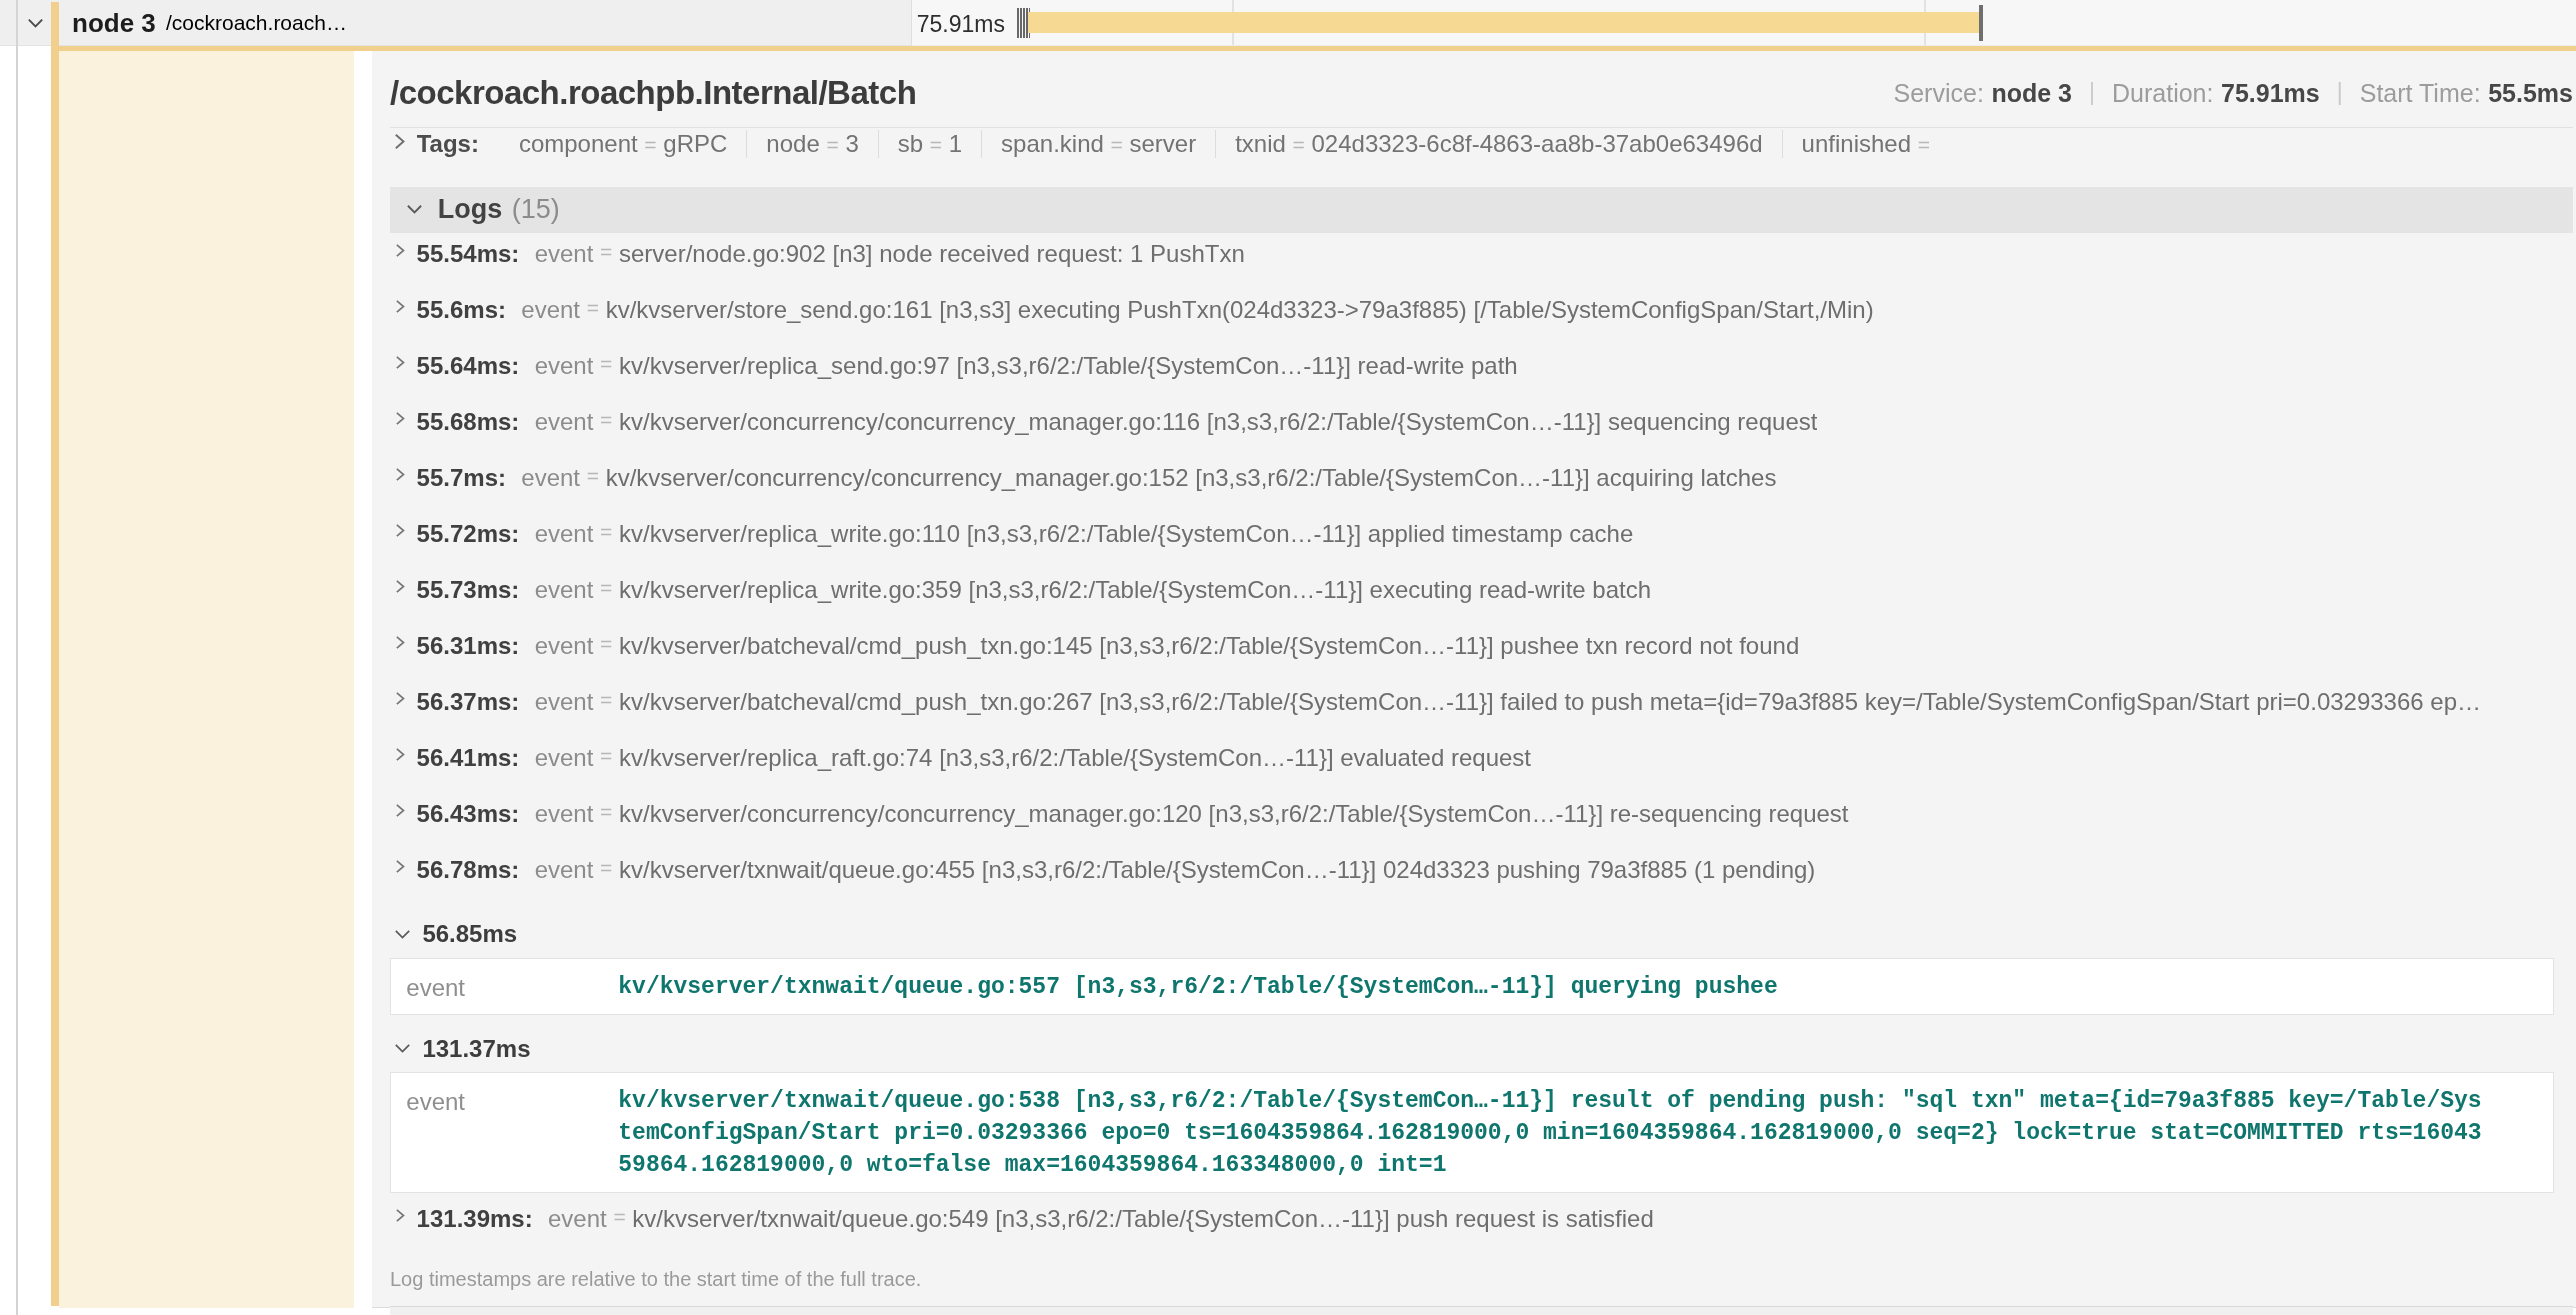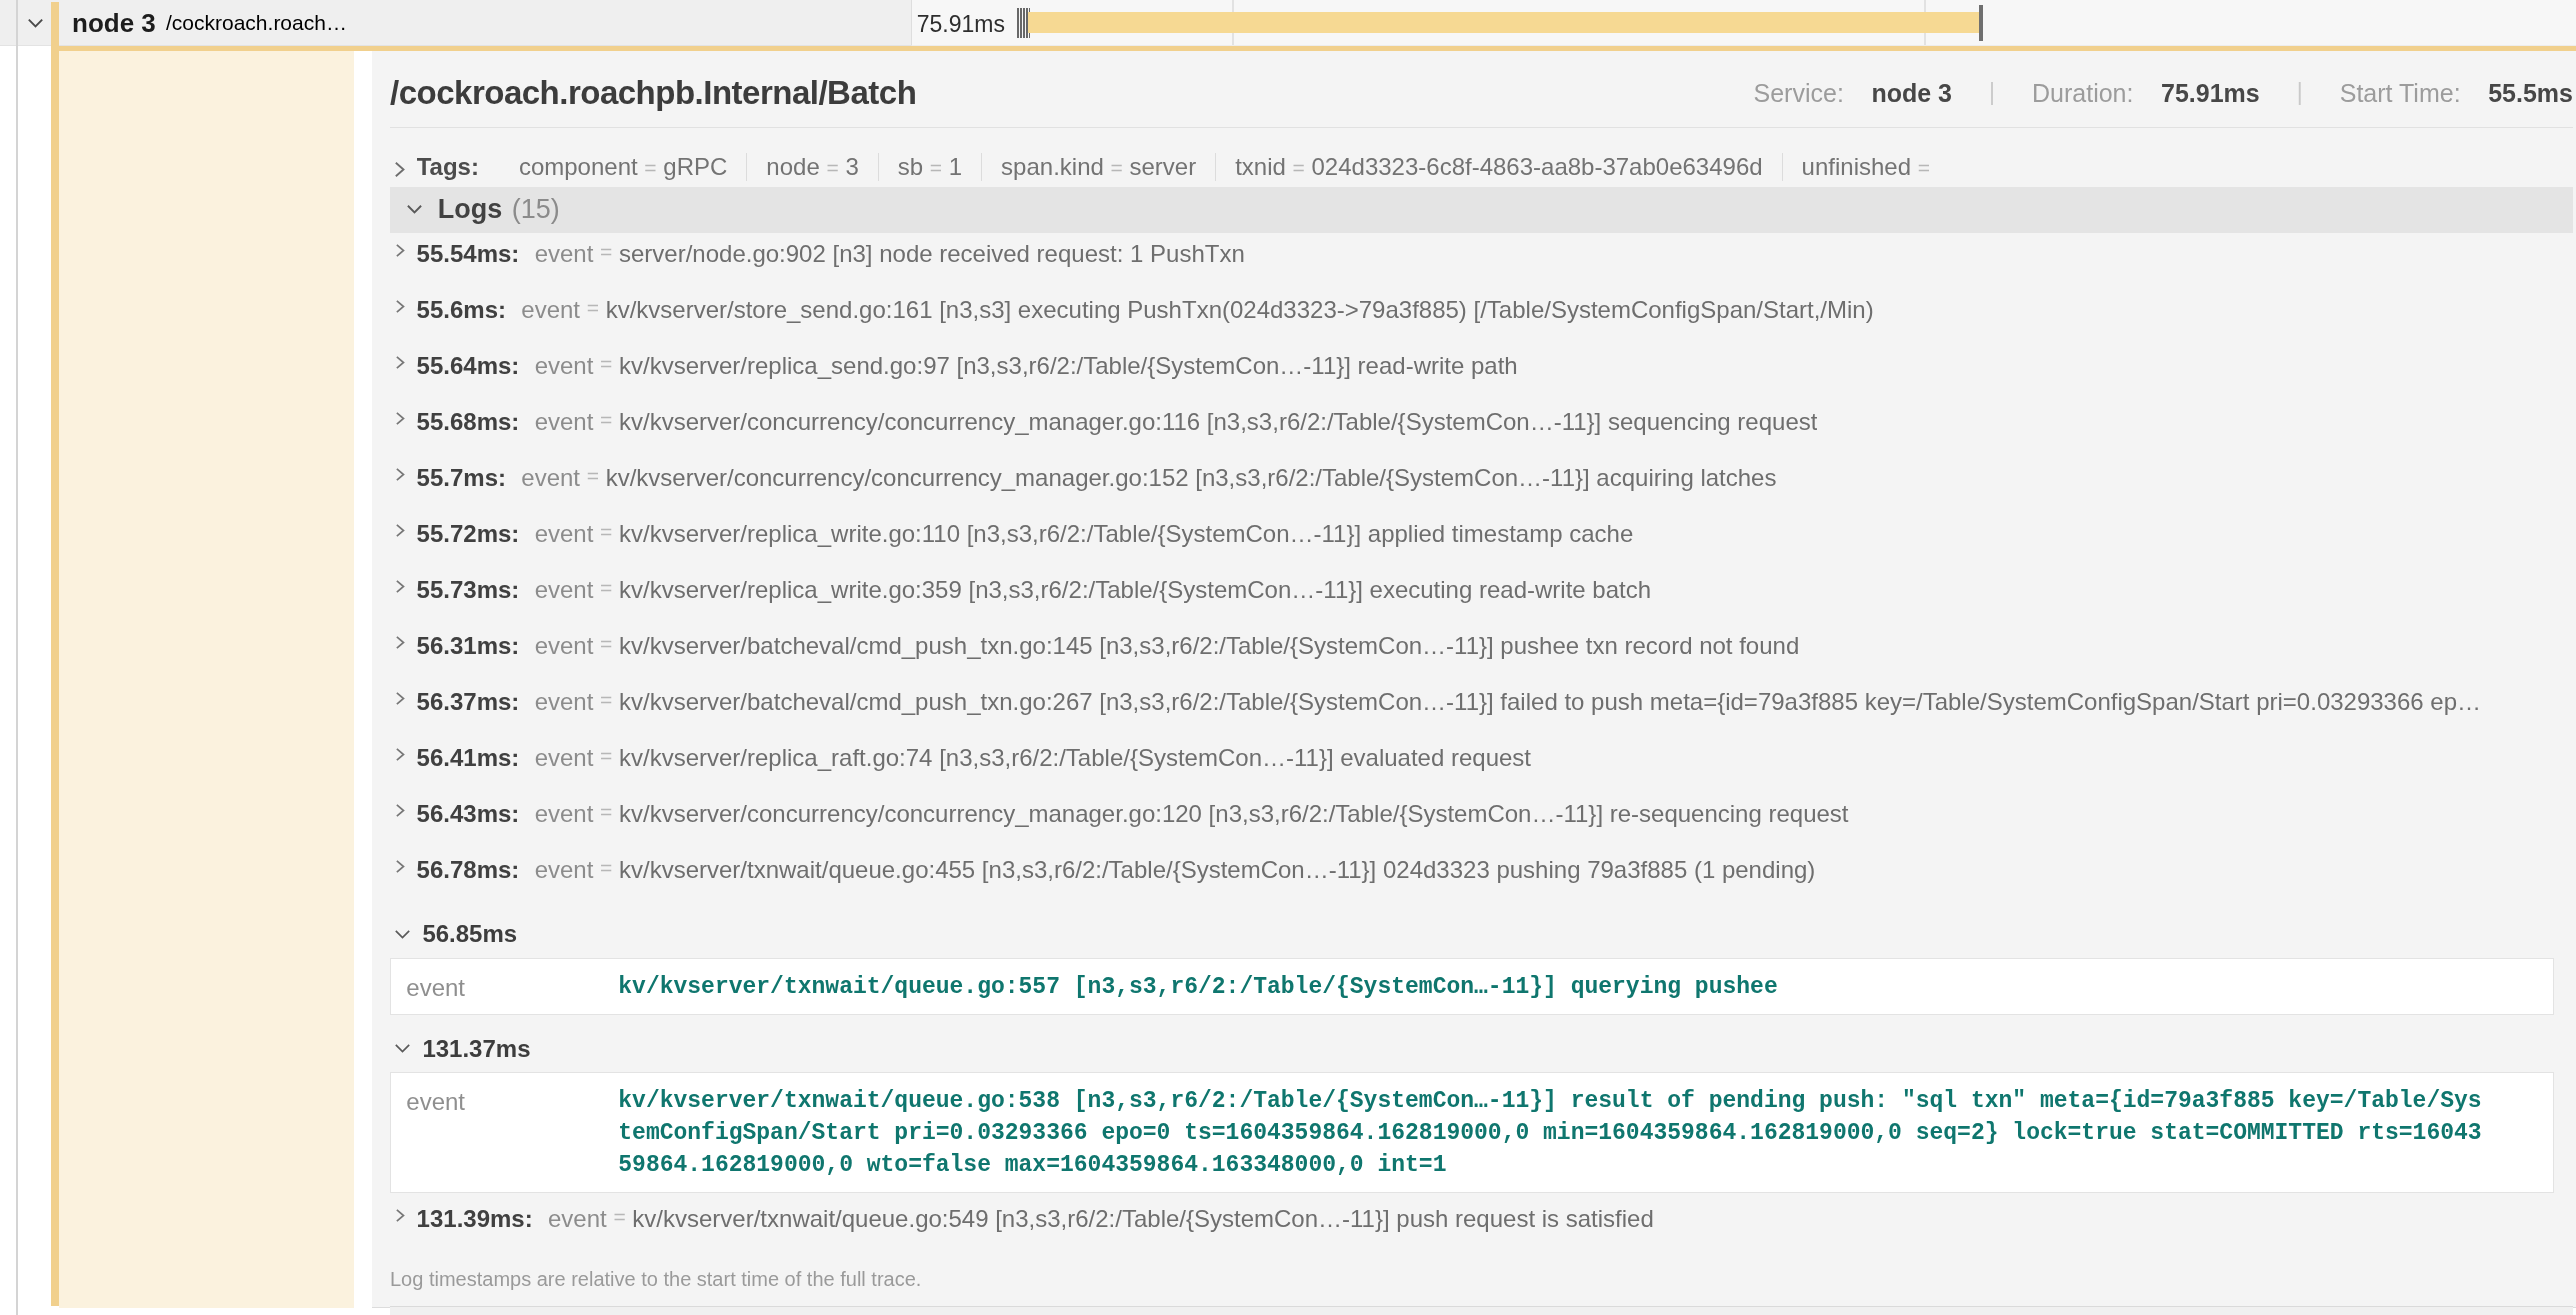--- a/index.html
+++ b/index.html
@@ -24,27 +24,27 @@
   .log-ticks { position:absolute; left:105px; top:7.6px; height:30.5px; display:flex; gap:1px; }
   .log-ticks i { width:1.9px; height:30.5px; background:#4f4f4f; opacity:.85; }
   .duration-bar { position:absolute; left:116px; top:12.4px; width:951px; height:21px; background:#f6d993; }
   .span-end-mark { position:absolute; left:1067px; top:4.8px; width:3.8px; height:36px; background:#6f6f6f; }
 
   
   .panel { position:absolute; left:372px; top:51px; width:2222px; height:1257px; background:#f4f4f4; z-index:3; padding:0 21px 0 18px; border-bottom:1px solid #dcdcdc; }
 
   .title-row { display:flex; justify-content:space-between; align-items:flex-end; padding-top:23px; }
   .op-title { font-size:33px; font-weight:bold; color:#3c3c3c; letter-spacing:-0.5px; }
-  .meta { display:flex; align-items:flex-start; font-size:25px; padding-bottom:3.8px;gap:20px; }
+  .meta { display:flex; align-items:flex-start; font-size:25px; padding-bottom:3.8px; }
   .meta .lbl { color:#9c9c9c; }
   .meta .val { color:#474747; font-weight:bold; margin-left:7.6px; }
   .meta .pipe { color:#c9c9c9; margin:0 17px; font-size:23px; }
   .title-divider { height:1px; background:#e1e1e1; margin-top:15.3px; }
 
-  .tags-row { display:flex; align-items:flex-end; height:51px; margin-top:1.9px; font-size:24px; }
+  .tags-row { display:flex; align-items:flex-start; height:51px; margin-top:1.9px; font-size:24px; }
   .tags-row .chev { margin:0 9.5px 0 1.9px; }
   .tags-label { font-weight:bold; color:#4c4c4c; margin-right:21px; }
   .tag-item { color:#737373; padding:0 19px; position:relative; white-space:nowrap; }
   .tag-item + .tag-item { border-left:1.9px solid #dcdcdc; }
   .eq { color:#b7b7b7; font-size:21px; padding:0 6.7px; }
 
   .logs-bar { margin-top:5.7px; height:46px; background:#e4e4e4; display:flex; align-items:center; font-size:27px; }
   .logs-bar .chev { margin:0 11.4px 0 13.3px; }
   .logs-title { font-weight:bold; color:#424242; }
   .logs-count { color:#8b8b8b; margin-left:9.5px; }

